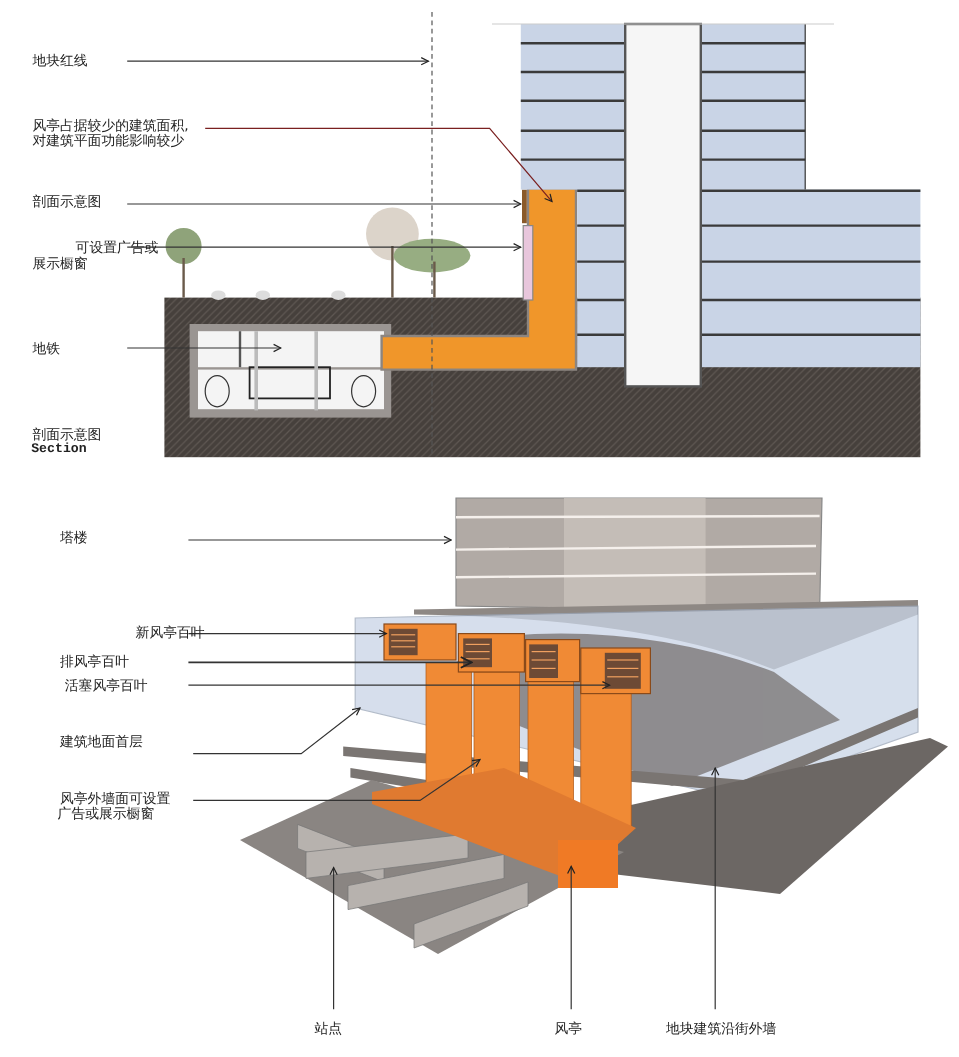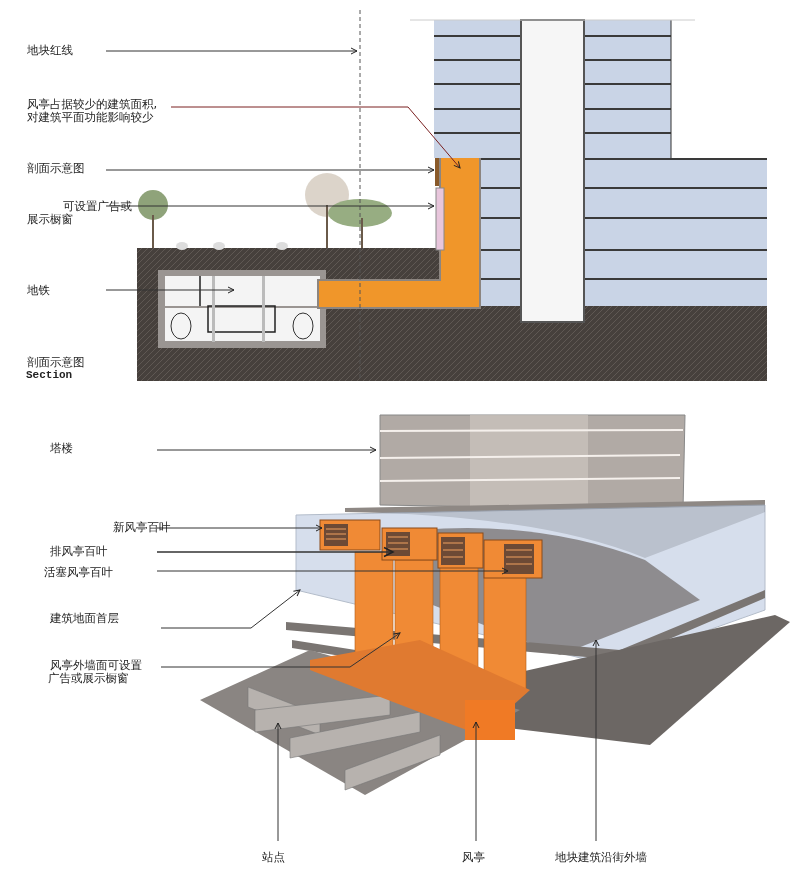--- a/index.html
+++ b/index.html
@@ -183,19 +183,19 @@
 <div class="lbl" style="left:27px;top:162px;">剖面示意图</div>
 <div class="lbl" style="left:27px;top:200px;margin-left:36px;">可设置广告或</div>
 <div class="lbl" style="left:27px;top:213px;">展示橱窗</div>
 <div class="lbl" style="left:27px;top:284px;">地铁</div>
 <div class="lbl" style="left:27px;top:356px;">剖面示意图</div>
 <div class="lbl en" style="left:26px;top:369px;font-family:Liberation Mono, monospace;">Section</div>
 
 <div class="lbl" style="left:50px;top:442px;">塔楼</div>
 <div class="lbl" style="left:65px;top:521px;margin-left:48px;">新风亭百叶</div>
 <div class="lbl" style="left:50px;top:545px;">排风亭百叶</div>
-<div class="lbl" style="left:44px;top:566px;font-family:Liberation Mono, monospace;">活塞风亭百叶</div>
+<div class="lbl" style="left:54px;top:566px;font-family:Liberation Mono, monospace;">活塞风亭百叶</div>
 <div class="lbl" style="left:50px;top:612px;">建筑地面首层</div>
 <div class="lbl" style="left:50px;top:659px;">风亭外墙面可设置</div>
 <div class="lbl" style="left:48px;top:672px;">广告或展示橱窗</div>
 <div class="lbl" style="left:262px;top:851px;">站点</div>
 <div class="lbl" style="left:462px;top:851px;">风亭</div>
 <div class="lbl" style="left:555px;top:851px;">地块建筑沿街外墙</div>
 
 </body></html>

